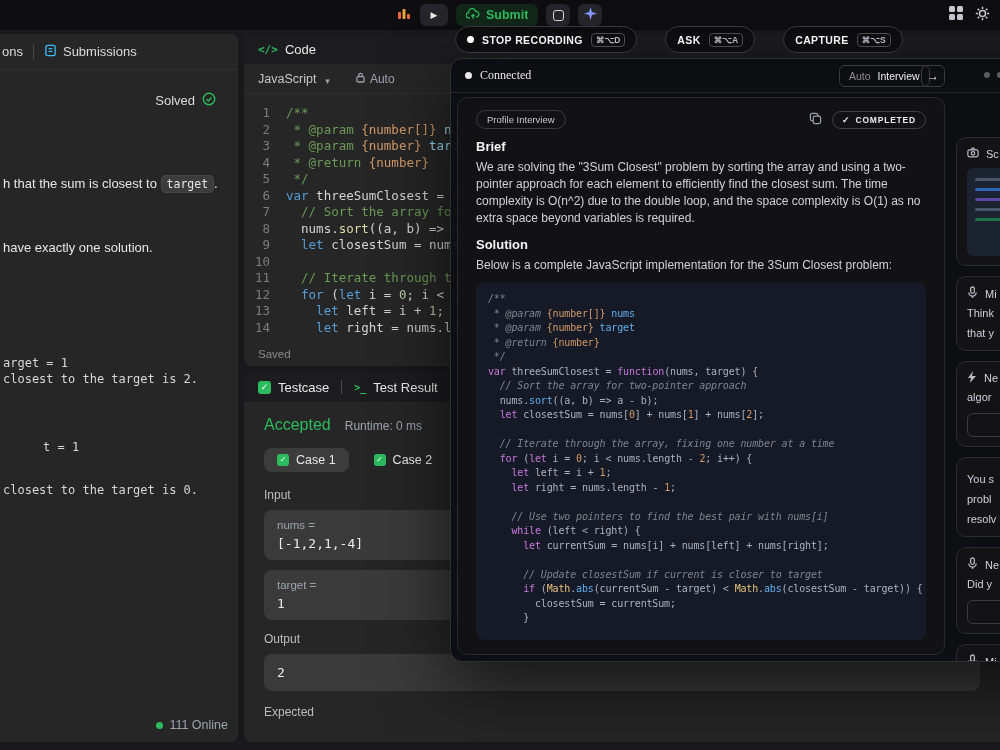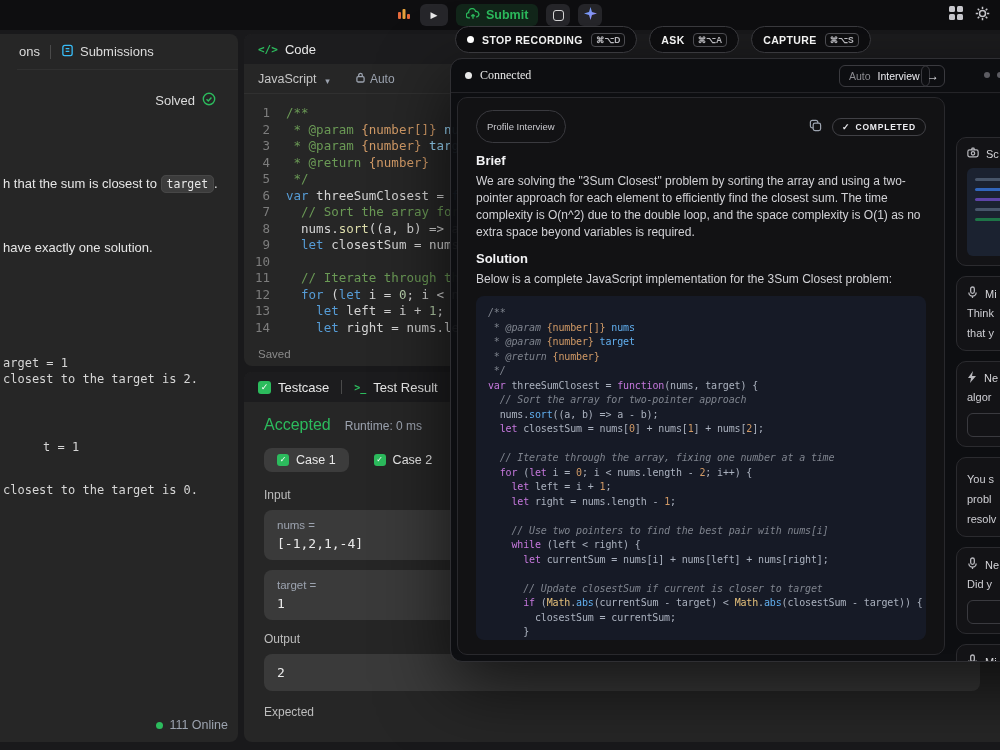--- a/index.html
+++ b/index.html
@@ -14,21 +14,21 @@
   .topbar{position:absolute;left:0;top:0;width:1000px;height:30px;background:#0e0e10;z-index:5;}
   .tb-center{position:absolute;left:396px;top:0;height:30px;display:flex;align-items:center;gap:8px;}
   .tb-right{position:absolute;right:10px;top:0;height:30px;display:flex;align-items:center;gap:12px;}
   .tb-play{width:28px;height:22px;border-radius:6px;background:#26262a;display:flex;align-items:center;justify-content:center;font-size:9px;color:#e8e8e8;}
   .tb-submit{height:22px;border-radius:6px;background:rgba(44,187,93,.14);color:#2cbb5d;font-size:12.5px;font-weight:700;display:flex;align-items:center;gap:6px;padding:0 10px;}
   .tb-note,.tb-ai{width:24px;height:22px;border-radius:6px;background:#26262a;display:flex;align-items:center;justify-content:center;}
   .note-sq{width:11px;height:11px;border:1.5px solid #d8d8d8;border-radius:3px;display:block;}
 
   
   .left-panel{position:absolute;left:0;top:34px;width:238px;height:708px;background:#262626;border-radius:0 8px 8px 0;overflow:hidden;}
-  .lp-tabs{height:36px;display:flex;align-items:center;gap:10px;padding:0 10px 0 2px;font-size:13px;color:#dcdcdc;border-bottom:1px solid #303030;margin-left:17px;}
+  .lp-tabs{height:36px;display:flex;align-items:center;gap:10px;padding:0 10px 0 2px;font-size:13px;color:#dcdcdc;border-bottom:1px solid #303030;}
   .lp-tab{display:flex;align-items:center;gap:6px;cursor:pointer;}
   .vdiv{width:1px;height:14px;background:#4a4a4a;display:inline-block;}
   .solved-row{position:absolute;top:58px;right:22px;display:flex;align-items:center;gap:7px;font-size:13px;color:#dcdcdc;}
   .desc{position:absolute;inset:0;}
   .desc-line{position:absolute;left:3px;font-size:13px;color:#e6e6e6;white-space:pre;}
   .desc-line.mono{font-family:"DejaVu Sans Mono",monospace;font-size:12px;color:#d6d6d6;}
   .code-chip{font-family:"DejaVu Sans Mono",monospace;font-size:11.5px;background:#3c3c3c;border:1px solid #474747;border-radius:5px;padding:1px 5px;color:#e6e6e6;}
   .online{position:absolute;bottom:10px;right:10px;display:flex;align-items:center;gap:6px;font-size:12.5px;color:#9ca3af;}
   .dot-green{width:7px;height:7px;border-radius:50%;background:#2cbb5d;display:inline-block;}
 
@@ -68,36 +68,36 @@
   .case-chip.active{background:rgba(255,255,255,.1);}
   .mini-check{width:12px;height:12px;background:#2cbb5d;border-radius:3px;color:#fff;font-size:8px;line-height:12px;text-align:center;}
   .io-label{font-size:12px;color:#bdbdbd;margin-bottom:8px;}
   .io-label.out-l{margin-top:12px;}
   .io-box{background:#3a3a3a;border-radius:8px;padding:9px 13px;margin-bottom:10px;}
   .f-label{font-size:11.5px;color:#9ca3af;margin-bottom:5px;}
   .f-value{font-family:"DejaVu Sans Mono",monospace;font-size:13px;color:#eaeaea;}
   .out-box{background:#3a3a3a;border-radius:8px;padding:11px 13px;margin-bottom:14px;font-family:"DejaVu Sans Mono",monospace;font-size:13px;color:#eaeaea;}
 
   
-  .cmd-row{position:absolute;left:455px;top:26px;display:flex;gap:12px;z-index:30;}
+  .cmd-row{position:absolute;left:455px;top:26px;display:flex;gap:28px;z-index:30;}
   .cmd-btn{height:27px;border-radius:14px;background:rgba(12,12,14,.92);border:1px solid #39393d;display:flex;align-items:center;gap:8px;padding:0 11px;color:#f2f2f2;font-size:10.5px;font-weight:700;letter-spacing:.4px;}
   .rec-dot{width:7px;height:7px;border-radius:50%;background:#fff;}
   .kbd{border:1px solid #4b4b50;border-radius:4px;padding:1px 4px;font-size:8.5px;color:#b9b9be;font-weight:600;letter-spacing:0;}
   .ov-win{position:absolute;left:450px;top:58px;width:760px;height:604px;background:rgba(13,14,17,.96);border:1px solid #2f2f33;border-radius:12px;box-shadow:0 24px 70px rgba(0,0,0,.65);z-index:20;overflow:hidden;}
   .ov-bar{position:relative;height:34px;border-bottom:1px solid #242428;display:flex;align-items:center;padding:0 14px;}
   .conn{display:flex;align-items:center;gap:8px;font-size:12px;color:#e8e8e8;font-family:Liberation Serif, serif;}
   .conn-dot{width:7px;height:7px;border-radius:50%;background:#e8e8e8;}
   .mode-pill{position:absolute;left:388px;top:6px;height:22px;border:1px solid #3a3a3f;border-radius:6px;display:flex;align-items:center;gap:7px;padding:0 9px;font-size:10.5px;cursor:pointer;}
   .mp-l{color:#8b8b90;}  .mp-r{color:#ececf0;}
   .go-btn{position:absolute;left:470px;top:6px;width:24px;height:22px;border-radius:6px;border:1px solid #3a3a3f;color:#ececf0;font-size:12px;display:flex;align-items:center;justify-content:center;}
   .bar-dots{position:absolute;left:533px;top:13px;display:flex;gap:7px;}
   .bar-dots i{width:6px;height:6px;border-radius:50%;background:#5c5c62;display:block;}
   .ov-card{position:absolute;left:6px;top:38px;width:488px;height:558px;background:#121214;border:1px solid #29292d;border-radius:10px;padding:12px 18px 14px;display:flex;flex-direction:column;overflow:hidden;}
   .card-top{display:flex;align-items:center;justify-content:space-between;margin-bottom:10px;flex:none;}
-  .tag-pill{border:1px solid #3a3a3f;border-radius:999px;padding:10px 10px;font-size:9.5px;color:#c9c9ce;}
+  .tag-pill{border:1px solid #3a3a3f;border-radius:999px;padding:3px 10px;font-size:9.5px;color:#c9c9ce;}
   .card-top-right{display:flex;align-items:center;gap:10px;}
   .completed{display:flex;align-items:center;gap:5px;border:1px solid #414146;border-radius:999px;padding:3px 9px;font-size:8.5px;font-weight:700;letter-spacing:.8px;color:#ececf0;}
   .cbadge-check{font-size:9px;color:#ececf0;}
   .sec-title{font-size:13px;font-weight:700;color:#f2f2f4;margin-bottom:5px;flex:none;}
   .brief{font-size:12px;line-height:17px;color:#d2d2d6;margin-bottom:10px;flex:none;}
   .brief.intro{margin-bottom:8px;}
   .ocode{flex:1;background:rgba(24,30,44,.75);border-radius:8px;padding:10px 12px;font-family:"DejaVu Sans Mono",monospace;font-size:10px;letter-spacing:-.015em;line-height:14.5px;color:#abb2bf;white-space:pre;overflow:hidden;}
   .ocl{height:14.5px;}
   .ocode .t-com{color:#7f848e;font-style:italic;}
   .ocode .t-kw{color:#c678dd;}

